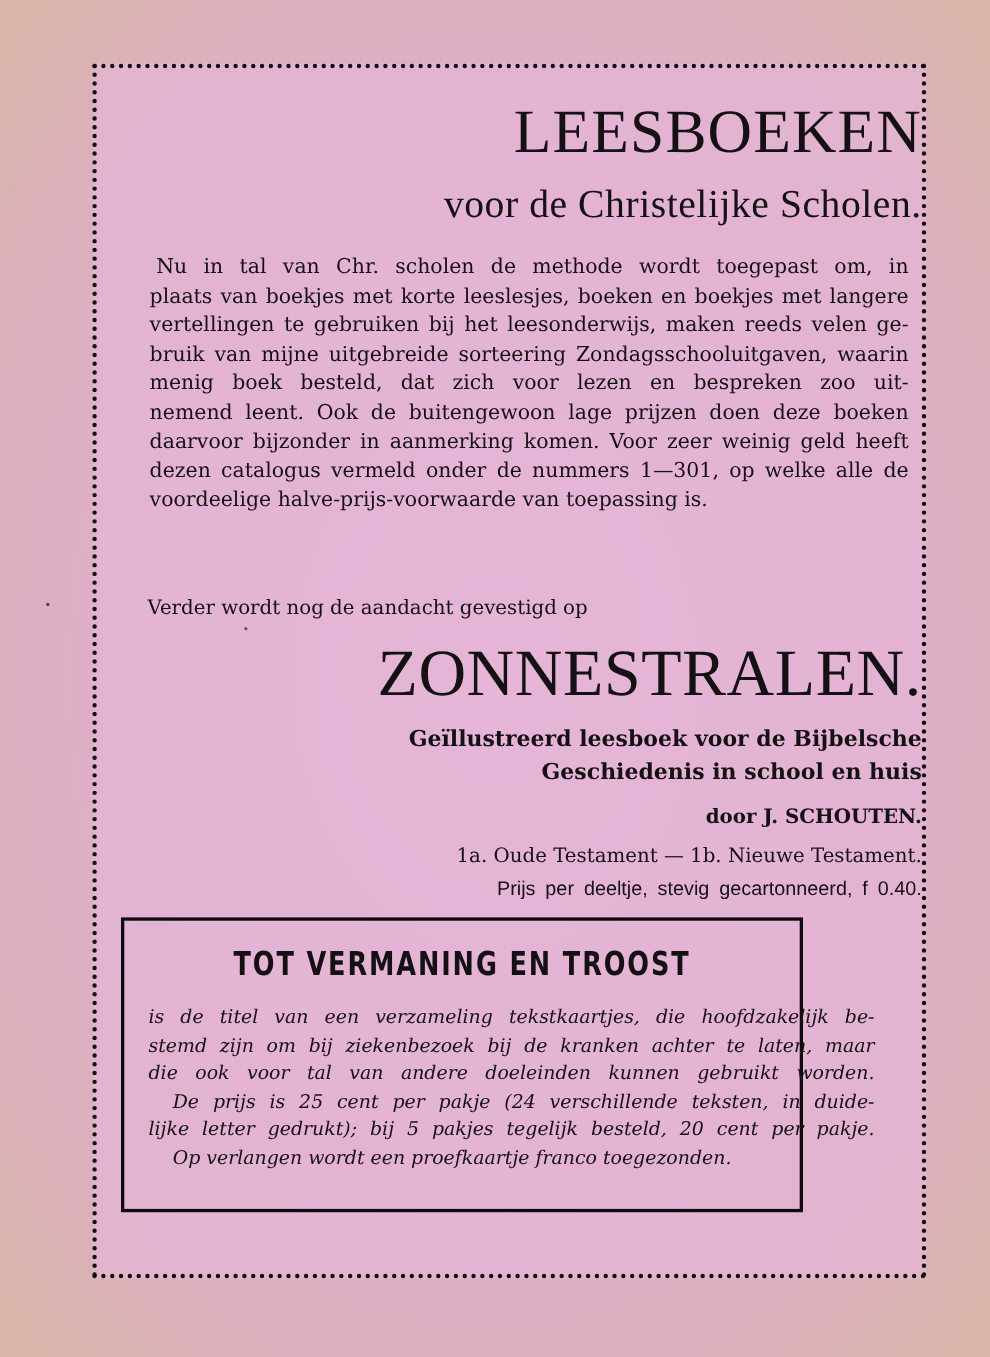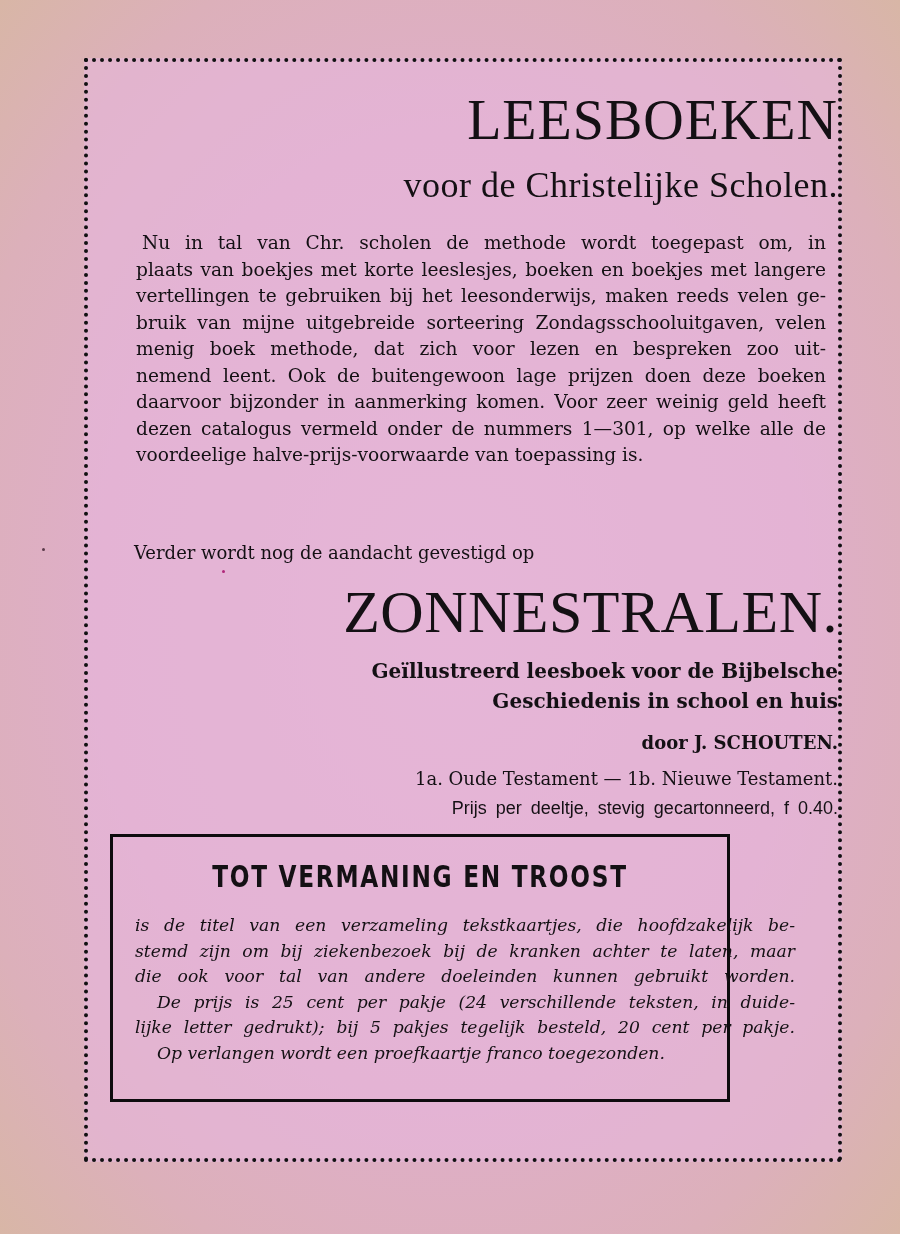--- a/index.html
+++ b/index.html
@@ -163,22 +163,22 @@
 
 <div class="page-inner">
 
   <div class="block title-main">LEESBOEKEN</div>
   <div class="block title-sub">voor de Christelijke Scholen.</div>
 
   <div class="intro-para">
     <span class="line first">Nu in tal van Chr. scholen de methode wordt toegepast om, in</span>
     <span class="line">plaats van boekjes met korte leeslesjes, boeken en boekjes met langere</span>
     <span class="line">vertellingen te gebruiken bij het leesonderwijs, maken reeds velen ge-</span>
-    <span class="line">bruik van mijne uitgebreide sorteering Zondagsschooluitgaven, velen</span>
-    <span class="line">menig boek methode, dat zich voor lezen en bespreken zoo uit-</span>
+    <span class="line">bruik van mijne uitgebreide sorteering Zondagsschooluitgaven, waarin</span>
+    <span class="line">menig boek besteld, dat zich voor lezen en bespreken zoo uit-</span>
     <span class="line">nemend leent. Ook de buitengewoon lage prijzen doen deze boeken</span>
     <span class="line">daarvoor bijzonder in aanmerking komen. Voor zeer weinig geld heeft</span>
     <span class="line">dezen catalogus vermeld onder de nummers 1—301, op welke alle de</span>
     <span class="line last">voordeelige halve-prijs-voorwaarde van toepassing is.</span>
   </div>
 
   <div class="attention">Verder wordt nog de aandacht gevestigd op</div>
 
   <div class="block zonne-title">ZONNESTRALEN.</div>
   <div class="block zonne-sub">

